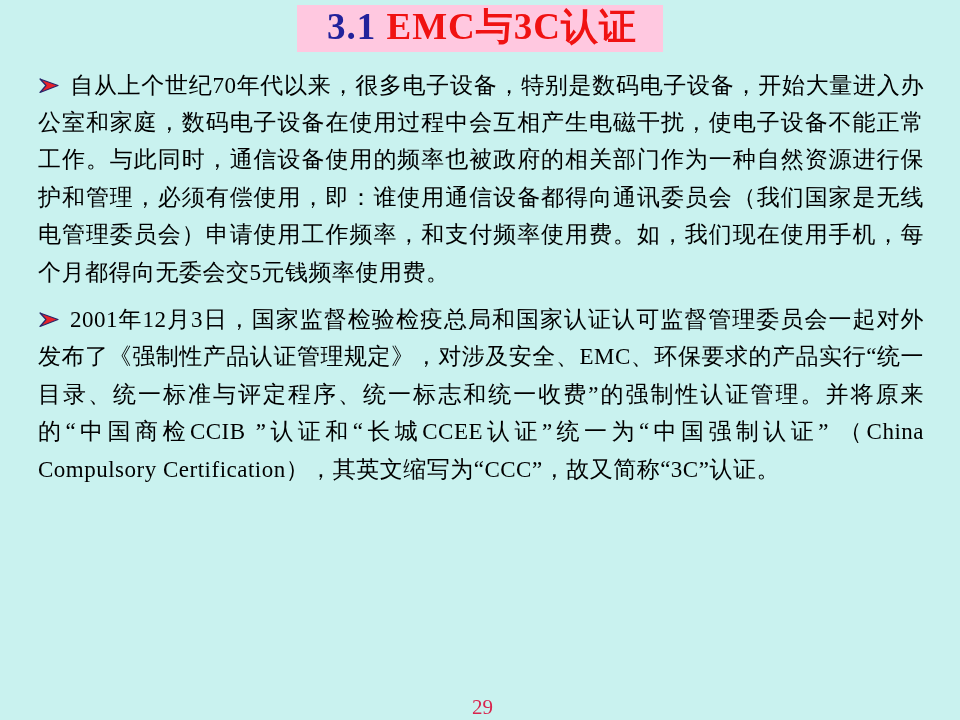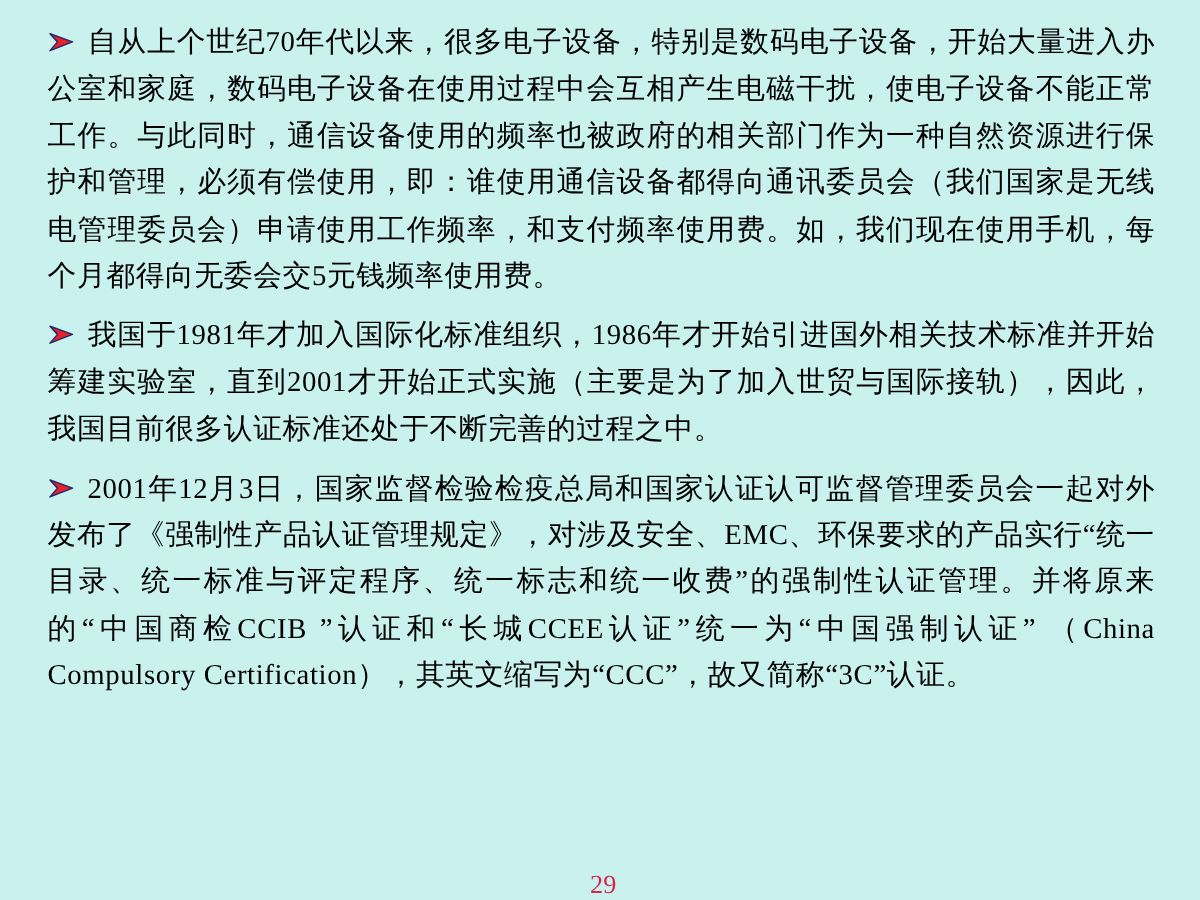--- a/index.html
+++ b/index.html
@@ -55,31 +55,31 @@
     text-align: center;
     font-size: 21px;
     color: #d8254e;
   }
 </style>
 </head>
 <body>
 
 <div class="slide">
 
+  <div class="title-row">
+    <h1 class="title"><span class="t-num">3.1 </span><span class="t-text">EMC与3C认证</span></h1>
+  </div>
 
   <div class="body">
 
     <p class="bullet"><span class="arrow"><svg width="22" height="17" viewBox="0 0 22 17">
             <path d="M2 2 L20 8.5 L2 15.5 L8 8.5 Z" fill="#e8222a" stroke="#27276b" stroke-width="1.2" stroke-linejoin="round"></path>
           </svg></span><span>自从上个世纪70年代以来，很多电子设备，特别是数码电子设备，开始大量进入办公室和家庭，数码电子设备在使用过程中会互相产生电磁干扰，使电子设备不能正常工作。与此同时，通信设备使用的频率也被政府的相关部门作为一种自然资源进行保护和管理，必须有偿使用，即：谁使用通信设备都得向通讯委员会（我们国家是无线电管理委员会）申请使用工作频率，和支付频率使用费。如，我们现在使用手机，每个月都得向无委会交5元钱频率使用费。</span></p>
 
 
-    <p class="bullet"><span class="arrow"><svg width="22" height="17" viewBox="0 0 22 17">
-            <path d="M2 2 L20 8.5 L2 15.5 L8 8.5 Z" fill="#e8222a" stroke="#27276b" stroke-width="1.2" stroke-linejoin="round"></path>
-          </svg></span><span>我国于1981年才加入国际化标准组织，1986年才开始引进国外相关技术标准并开始筹建实验室，直到2001才开始正式实施（主要是为了加入世贸与国际接轨），因此，我国目前很多认证标准还处于不断完善的过程之中。</span></p>
 
     <p class="bullet"><span class="arrow"><svg width="22" height="17" viewBox="0 0 22 17">
             <path d="M2 2 L20 8.5 L2 15.5 L8 8.5 Z" fill="#e8222a" stroke="#27276b" stroke-width="1.2" stroke-linejoin="round"></path>
           </svg></span><span>2001年12月3日，国家监督检验检疫总局和国家认证认可监督管理委员会一起对外发布了《强制性产品认证管理规定》，对涉及安全、EMC、环保要求的产品实行“统一目录、统一标准与评定程序、统一标志和统一收费”的强制性认证管理。并将原来的“中国商检CCIB ”认证和“长城CCEE认证”统一为“中国强制认证” （China Compulsory Certification），其英文缩写为“CCC”，故又简称“3C”认证。</span></p>
 
   </div>
 
   <div class="page-num">29</div>
 
 </div>

